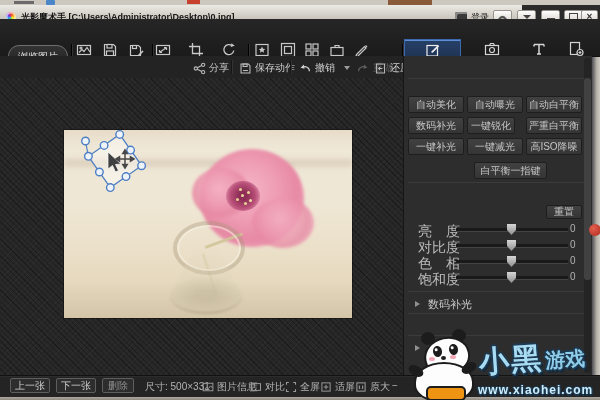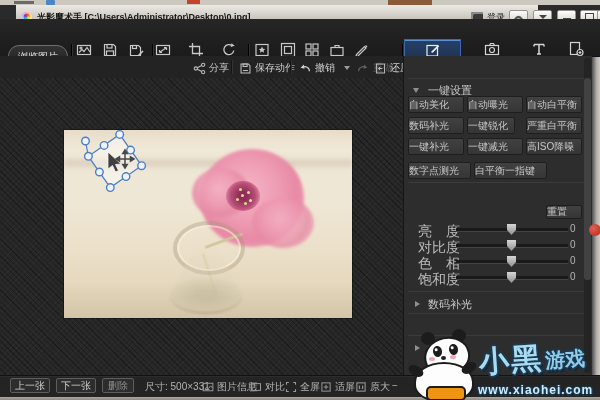--- a/index.html
+++ b/index.html
@@ -1,21 +1,21 @@
 <!DOCTYPE html>
 <html><head>
 <meta charset="utf-8">
 <style>
   html,body{margin:0;padding:0;}
   body{width:600px;height:400px;position:relative;overflow:hidden;
        background:#2a2a2a;font-family:"Liberation Sans","DejaVu Sans",sans-serif;}
   .abs{position:absolute;}
   
   #bg-sliver{left:0;top:0;width:600px;height:5px;background:#ccc8c0;}
-  #titlebar{left:16px;top:5px;width:522px;height:14px;
+  #titlebar{left:0;top:5px;width:522px;height:14px;
             background:linear-gradient(#eceae5,#c9c5bd);border-bottom:1px solid #8f8b83;text-align:center;}
   #app-logo{left:6px;top:7px;width:10px;height:10px;border-radius:50%;
             background:conic-gradient(#e83a3a,#f6a623,#ffe93a,#4bd04b,#3ab0e8,#7a3ae8,#e83a3a);
             box-shadow:inset 0 0 0 1.5px rgba(255,255,255,.65);}
   #title-text{left:21px;top:6px;font-size:9px;font-weight:bold;color:#151515;white-space:nowrap;}
   #login{left:455px;top:6px;height:12px;display:flex;align-items:center;gap:4px;cursor:default;}
   #login .avatar{width:12px;height:10px;background:#3a3a3a;border-radius:2px;
                  box-shadow:inset 2px 2px 0 0 #8a8a8a;}
   #login .txt{font-size:9px;color:#222;}
   .winbtn{top:5px;width:19px;height:13px;background:linear-gradient(#fefefe,#d8d4cc);
@@ -74,21 +74,21 @@
                border-bottom:2px solid rgba(150,138,110,.35);}
   #photo-bottom-shade{left:0;top:150px;width:288px;height:38px;background:linear-gradient(rgba(0,0,0,0),rgba(120,100,70,.12));}
   
   #panel{left:403px;top:56px;width:189px;height:319px;background:#2d2d2d;border-left:1px solid #161616;box-sizing:border-box;}
   .phead{left:0;width:182px;height:18px;padding-left:24px;box-sizing:border-box;
          font-size:11px;color:#c8c8c8;line-height:18px;}
   .tri-r{left:11px;width:0;height:0;border-left:5px solid #909090;border-top:3.5px solid transparent;border-bottom:3.5px solid transparent;}
   .tri-d{left:9px;width:0;height:0;border-top:5px solid #909090;border-left:3.5px solid transparent;border-right:3.5px solid transparent;}
   .hline{left:4px;width:176px;height:1px;background:#3b3b3b;}
   .pbtn{height:17px;background:linear-gradient(#414141,#353535);border:1px solid #1e1e1e;border-radius:2px;
-        color:#c6c6c6;font-size:10px;display:flex;align-items:center;justify-content:flex-start;box-sizing:border-box;white-space:nowrap;}
+        color:#c6c6c6;font-size:10px;display:flex;align-items:center;justify-content:center;box-sizing:border-box;white-space:nowrap;}
   .slider-row{left:0;width:182px;height:14px;}
   .slabel{left:14px;top:1px;font-size:14px;color:#bdbdbd;white-space:nowrap;}
   .strack{left:52px;top:6px;width:112px;height:3px;background:#1a1a1a;border-bottom:1px solid #444;}
   .shandle{top:1px;width:9px;height:11px;background:linear-gradient(#d6d6d6,#8e8e8e);
            clip-path:polygon(0 0,100% 0,100% 55%,50% 100%,0 55%);}
   .sval{left:166px;top:1px;font-size:10px;color:#b2b2b2;}
   #scrollbar{left:180px;top:2px;width:7px;height:315px;background:#242424;border-radius:3px;}
   #scroll-thumb{left:0;top:20px;width:7px;height:202px;background:#414141;border-radius:3px;}
   
   #statusbar{left:0;top:375px;width:600px;height:21px;background:#242424;border-top:1px solid #121212;box-shadow:inset 0 1px 0 rgba(255,255,255,.04);}
@@ -366,24 +366,20 @@
       <line x1="47" y1="41" x2="59" y2="41"></line>
     <polygon points="53,32 50.8,35.5 55.2,35.5"></polygon>
       <polygon points="53,50 50.8,46.5 55.2,46.5"></polygon>
     <polygon points="44,41 47.5,38.8 47.5,43.2"></polygon>
       <polygon points="62,41 58.5,38.8 58.5,43.2"></polygon>
   </g>
 </svg>
 
 <div class="abs" id="panel">
   <div class="abs hline" style="top:22px;"></div>
-  <div class="abs phead" style="top:25px;">
-    <span class="abs tri-d" style="top:7px;"></span>
-    <span>一键设置</span>
-  </div>
   <div class="abs pbtn" style="left:4px;top:40px;width:56px;">
       <span>自动美化</span>
     </div>
   <div class="abs pbtn" style="left:63px;top:40px;width:56px;">
       <span>自动曝光</span>
     </div>
   <div class="abs pbtn" style="left:122px;top:40px;width:56px;">
       <span>自动白平衡</span>
     </div>
   <div class="abs pbtn" style="left:4px;top:61px;width:56px;">
@@ -396,23 +392,20 @@
       <span>严重白平衡</span>
     </div>
   <div class="abs pbtn" style="left:4px;top:82px;width:56px;">
       <span>一键补光</span>
     </div>
   <div class="abs pbtn" style="left:63px;top:82px;width:56px;">
       <span>一键减光</span>
     </div>
   <div class="abs pbtn" style="left:122px;top:82px;width:56px;">
       <span>高ISO降噪</span>
-    </div>
-  <div class="abs pbtn" style="left:4px;top:106px;width:63px;">
-      <span>数字点测光</span>
     </div>
   <div class="abs pbtn" style="left:70px;top:106px;width:73px;">
       <span>白平衡一指键</span>
     </div>
 
   <div class="abs hline" style="top:126px;"></div>
   <div class="abs pbtn" style="left:142px;top:149px;width:36px;height:14px;">
       <span>重置</span>
     </div>
 

